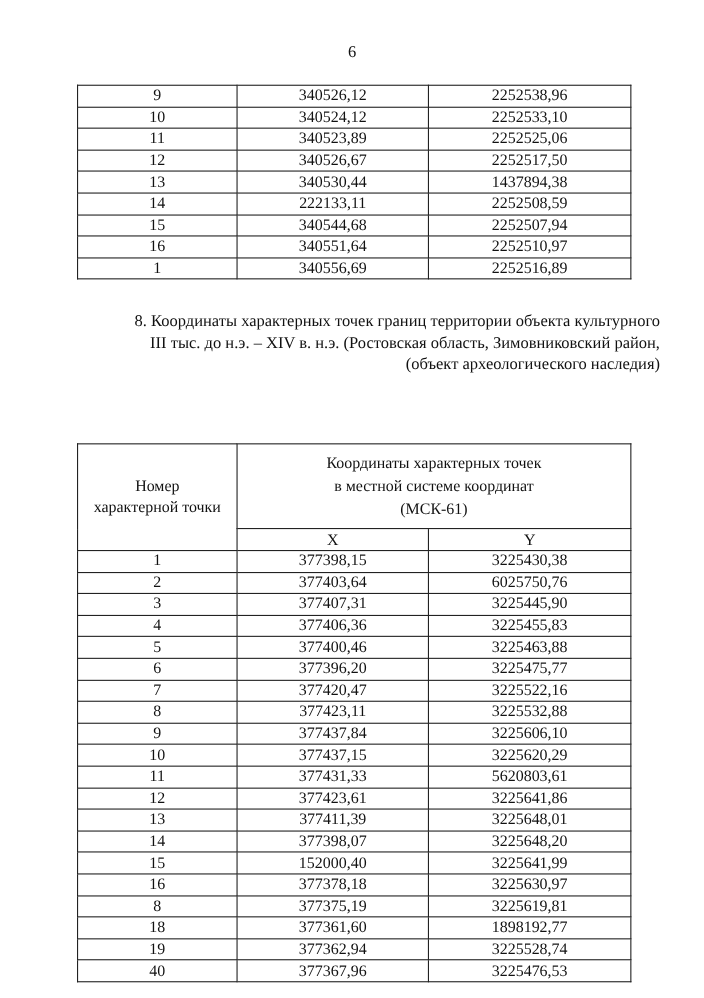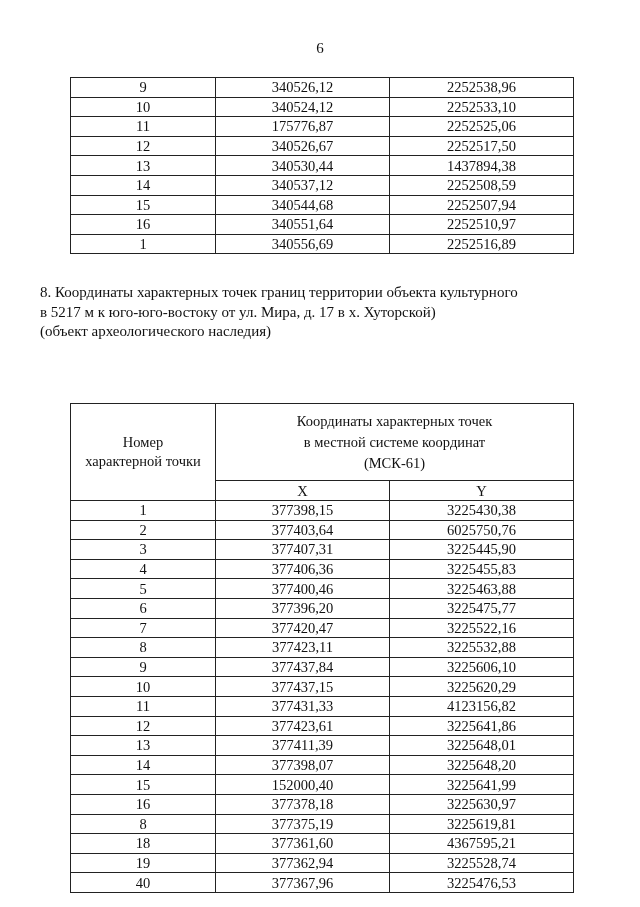--- a/index.html
+++ b/index.html
@@ -17,21 +17,21 @@
     font-size: 14.5px; table-layout: fixed;
   }
   td, th {
     border: 1px solid #222; text-align: center; padding: 0;
     font-weight: normal; line-height: 18px;
   }
   #table-top { left: 70px; top: 77px; width: 503px; }
   #table-top td { height: 18.6px; }
   .heading {
     position: absolute; top: 283px; left: 40px; width: 560px;
-    text-align: left; font-size: 15px; line-height: 19.5px;
+    text-align: right; font-size: 15px; line-height: 19.5px;
   }
   .heading div { white-space: nowrap; }
   #table-main { left: 70px; top: 403px; width: 503px; }
   #table-main th.h-num { height: 70px; line-height: 19px; }
   #table-main th.h-coords { line-height: 21px; height: 76px; }
   #table-main th.h-xy { height: 19px; }
   #table-main td { height: 18.6px; }
 </style>
 </head>
 <body>
@@ -50,36 +50,36 @@
         <td>340526,12</td>
         <td>2252538,96</td>
       </tr>
       <tr>
         <td>10</td>
         <td>340524,12</td>
         <td>2252533,10</td>
       </tr>
       <tr>
         <td>11</td>
-        <td>175776,87</td>
+        <td>340523,89</td>
         <td>2252525,06</td>
       </tr>
       <tr>
         <td>12</td>
         <td>340526,67</td>
         <td>2252517,50</td>
       </tr>
       <tr>
         <td>13</td>
         <td>340530,44</td>
         <td>1437894,38</td>
       </tr>
       <tr>
         <td>14</td>
-        <td>340537,12</td>
+        <td>222133,11</td>
         <td>2252508,59</td>
       </tr>
       <tr>
         <td>15</td>
         <td>340544,68</td>
         <td>2252507,94</td>
       </tr>
       <tr>
         <td>16</td>
         <td>340551,64</td>
@@ -88,21 +88,21 @@
       <tr>
         <td>1</td>
         <td>340556,69</td>
         <td>2252516,89</td>
       </tr>
     </tbody>
 </table>
 
 <div class="heading">
   <div>8. Координаты характерных точек границ территории объекта культурного</div>
-  <div>в 5217 м к юго-юго-востоку от ул. Мира, д. 17 в х. Хуторской)</div>
+  <div>III тыс. до н.э. – XIV в. н.э. (Ростовская область, Зимовниковский район,</div>
   <div>(объект археологического наследия)</div>
 </div>
 
 <table id="table-main">
   <colgroup>
     <col style="width:145px">
       <col style="width:174px">
       <col style="width:184px">
   </colgroup>
   <thead>
@@ -169,21 +169,21 @@
         <td>3225606,10</td>
       </tr>
       <tr>
         <td>10</td>
         <td>377437,15</td>
         <td>3225620,29</td>
       </tr>
       <tr>
         <td>11</td>
         <td>377431,33</td>
-        <td>4123156,82</td>
+        <td>5620803,61</td>
       </tr>
       <tr>
         <td>12</td>
         <td>377423,61</td>
         <td>3225641,86</td>
       </tr>
       <tr>
         <td>13</td>
         <td>377411,39</td>
         <td>3225648,01</td>
@@ -204,21 +204,21 @@
         <td>3225630,97</td>
       </tr>
       <tr>
         <td>8</td>
         <td>377375,19</td>
         <td>3225619,81</td>
       </tr>
       <tr>
         <td>18</td>
         <td>377361,60</td>
-        <td>4367595,21</td>
+        <td>1898192,77</td>
       </tr>
       <tr>
         <td>19</td>
         <td>377362,94</td>
         <td>3225528,74</td>
       </tr>
       <tr>
         <td>40</td>
         <td>377367,96</td>
         <td>3225476,53</td>

